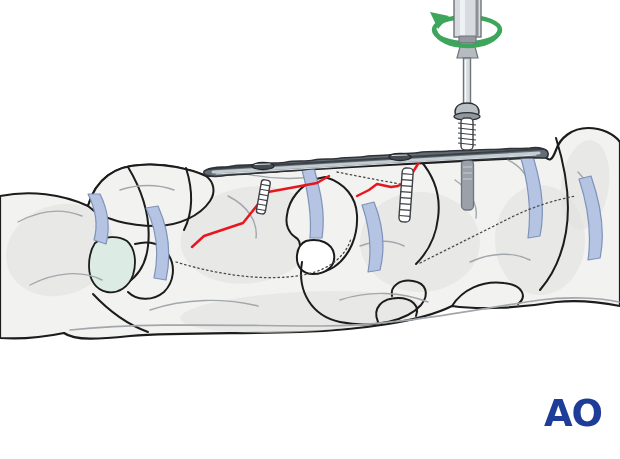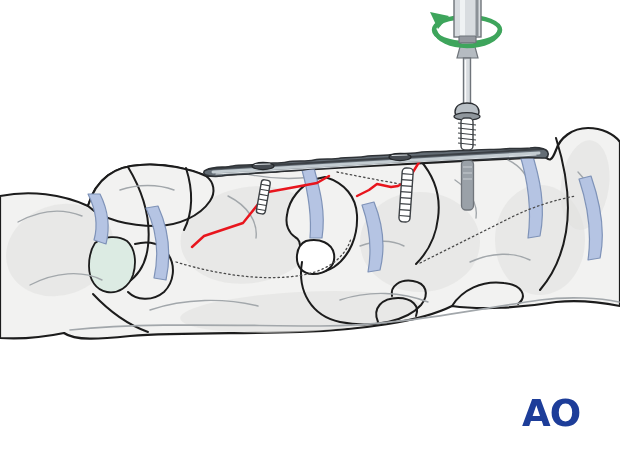--- a/index.html
+++ b/index.html
@@ -29,21 +29,21 @@
   .screw-solid{fill:var(--c-screw_solid);stroke:#70757b;stroke-width:1.3}
   .screw-solid-rung{stroke:#c8cdd2;stroke-width:1}
   .driver-metal{fill:var(--c-driver_fill);stroke:var(--c-driver_stroke);stroke-width:1.4}
   .driver-dark{fill:#9599a0;stroke:var(--c-driver_stroke);stroke-width:1.2}
   .driver-mid{fill:#b5bbc1;stroke:var(--c-driver_stroke);stroke-width:1.2}
   .arrow{fill:none;stroke:var(--c-arrow_green);stroke-width:4.4;stroke-linecap:round}
   .arrow-head{fill:var(--c-arrow_green);stroke:none}
   .ao-logo{
     position:absolute;left:522px;top:394px;width:80px;height:44px;
     color:var(--c-logo_blue);font-size:37px;font-weight:bold;letter-spacing:-1px;
-    line-height:40px;text-align:left;user-select:none;
+    line-height:40px;text-align:right;user-select:none;
   }
 </style>
 </head>
 <body>
 
 <div class="stage">
   <svg width="620" height="459" viewBox="0 0 620 459">
 
     <g>
       <path class="bone-sil" d="M 0,196 C 30,190 62,194 88,206 C 96,178 116,166 140,165 C 165,163 190,169 207,176

